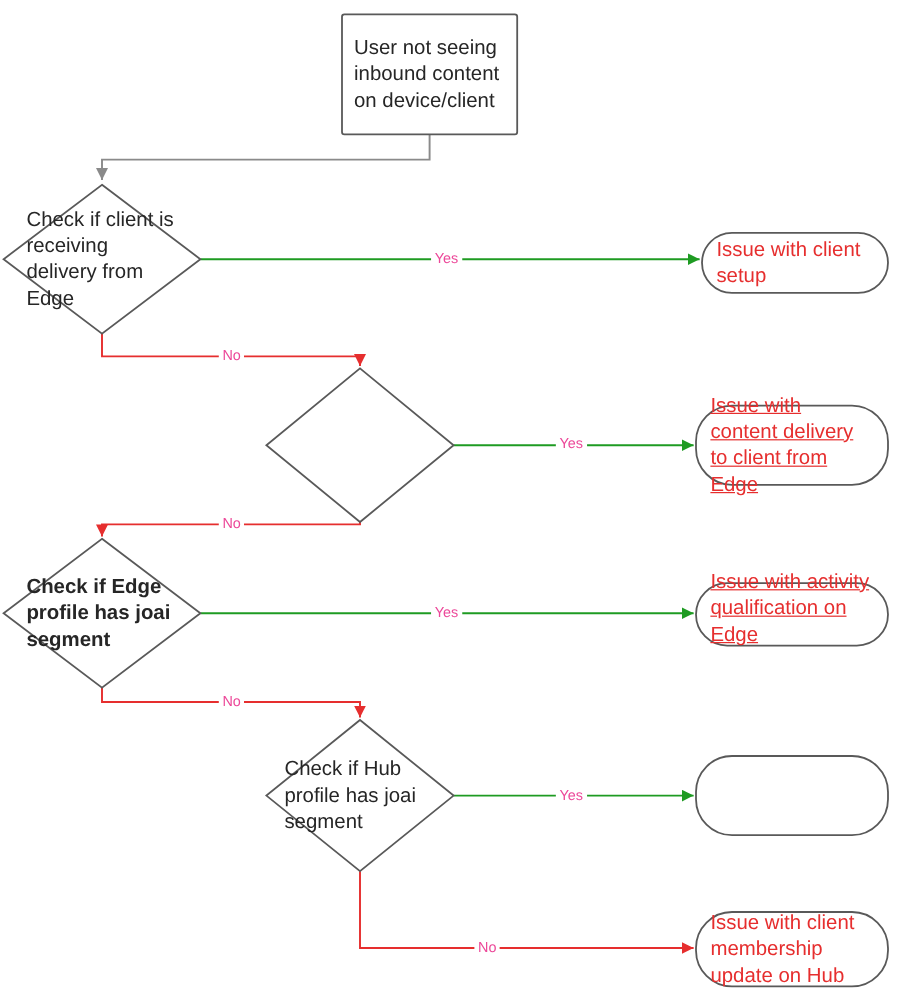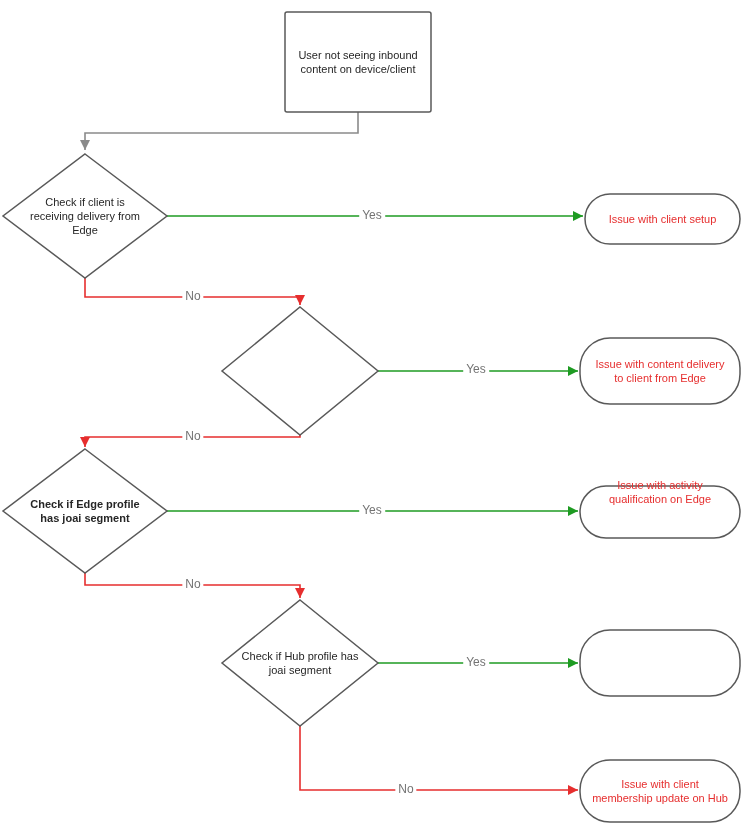--- a/index.html
+++ b/index.html
@@ -26,35 +26,35 @@
     fill: var(--fill-color, #ffffff);
     stroke: var(--border-color, #595959);
     stroke-width: 1.5px;
   }
 
   .node-label {
     position: absolute;
     display: flex;
     align-items: center;
     justify-content: center;
-    text-align: center;
-    font-size: 11px;
+    text-align: left;
+    font-size: 17px;
     line-height: 1.3;
     color: var(--text-color, #262626);
     pointer-events: none;
   }
   .outcome-label {
     color: var(--outcome-color, #e62e2e);
     padding: 0 12px;
   }
   .edge-label {
     position: absolute;
     transform: translate(-50%, -50%);
     font-size: 12px;
-    color: #737373;
+    color: #ec4899;
     background: #ffffff;
     padding: 0 3px;
     line-height: 1.1;
     pointer-events: none;
   }
 </style>
 </head>
 <body>
 
 <div class="canvas">
@@ -94,22 +94,22 @@
     <rect class="node-shape" x="580" y="760" width="160" height="62" rx="30"></rect>
   </svg>
 
   <div class="node-label" style="left:285px; top:12px; width:146px; height:100px; padding:0 10px;">User not seeing inbound content on device/client</div>
 
   <div class="node-label" style="left:22px; top:168px; width:126px; height:96px;">Check if client is receiving delivery from Edge</div>
   <div class="node-label" style="left:22px; top:463px; width:126px; height:96px;font-weight:bold;">Check if Edge profile has joai segment</div>
   <div class="node-label outcome-label" style="left:585px; top:194px; width:155px; height:50px;">Issue with client setup</div>
 
   <div class="node-label" style="left:237px; top:615px; width:126px; height:96px;">Check if Hub profile has joai segment</div>
-  <div class="node-label outcome-label" style="left:580px; top:338px; width:160px; height:66px;">Issue with content delivery to client from Edge</div>
-  <div class="node-label outcome-label" style="left:580px; top:472px; width:160px; height:40px;">Issue with activity qualification on Edge</div>
+  <div class="node-label outcome-label" style="left:580px; top:338px; width:160px; height:66px;text-decoration:underline;">Issue with content delivery to client from Edge</div>
+  <div class="node-label outcome-label" style="left:580px; top:487px; width:160px; height:40px;text-decoration:underline;">Issue with activity qualification on Edge</div>
   <div class="node-label outcome-label" style="left:580px; top:760px; width:160px; height:62px;">Issue with client membership update on Hub</div>
 
   <span class="edge-label" style="left:372px; top:216px;">Yes</span>
   <span class="edge-label" style="left:193px; top:297px;">No</span>
   <span class="edge-label" style="left:476px; top:370px;">Yes</span>
   <span class="edge-label" style="left:193px; top:437px;">No</span>
   <span class="edge-label" style="left:372px; top:511px;">Yes</span>
   <span class="edge-label" style="left:193px; top:585px;">No</span>
   <span class="edge-label" style="left:476px; top:663px;">Yes</span>
   <span class="edge-label" style="left:406px; top:790px;">No</span>

